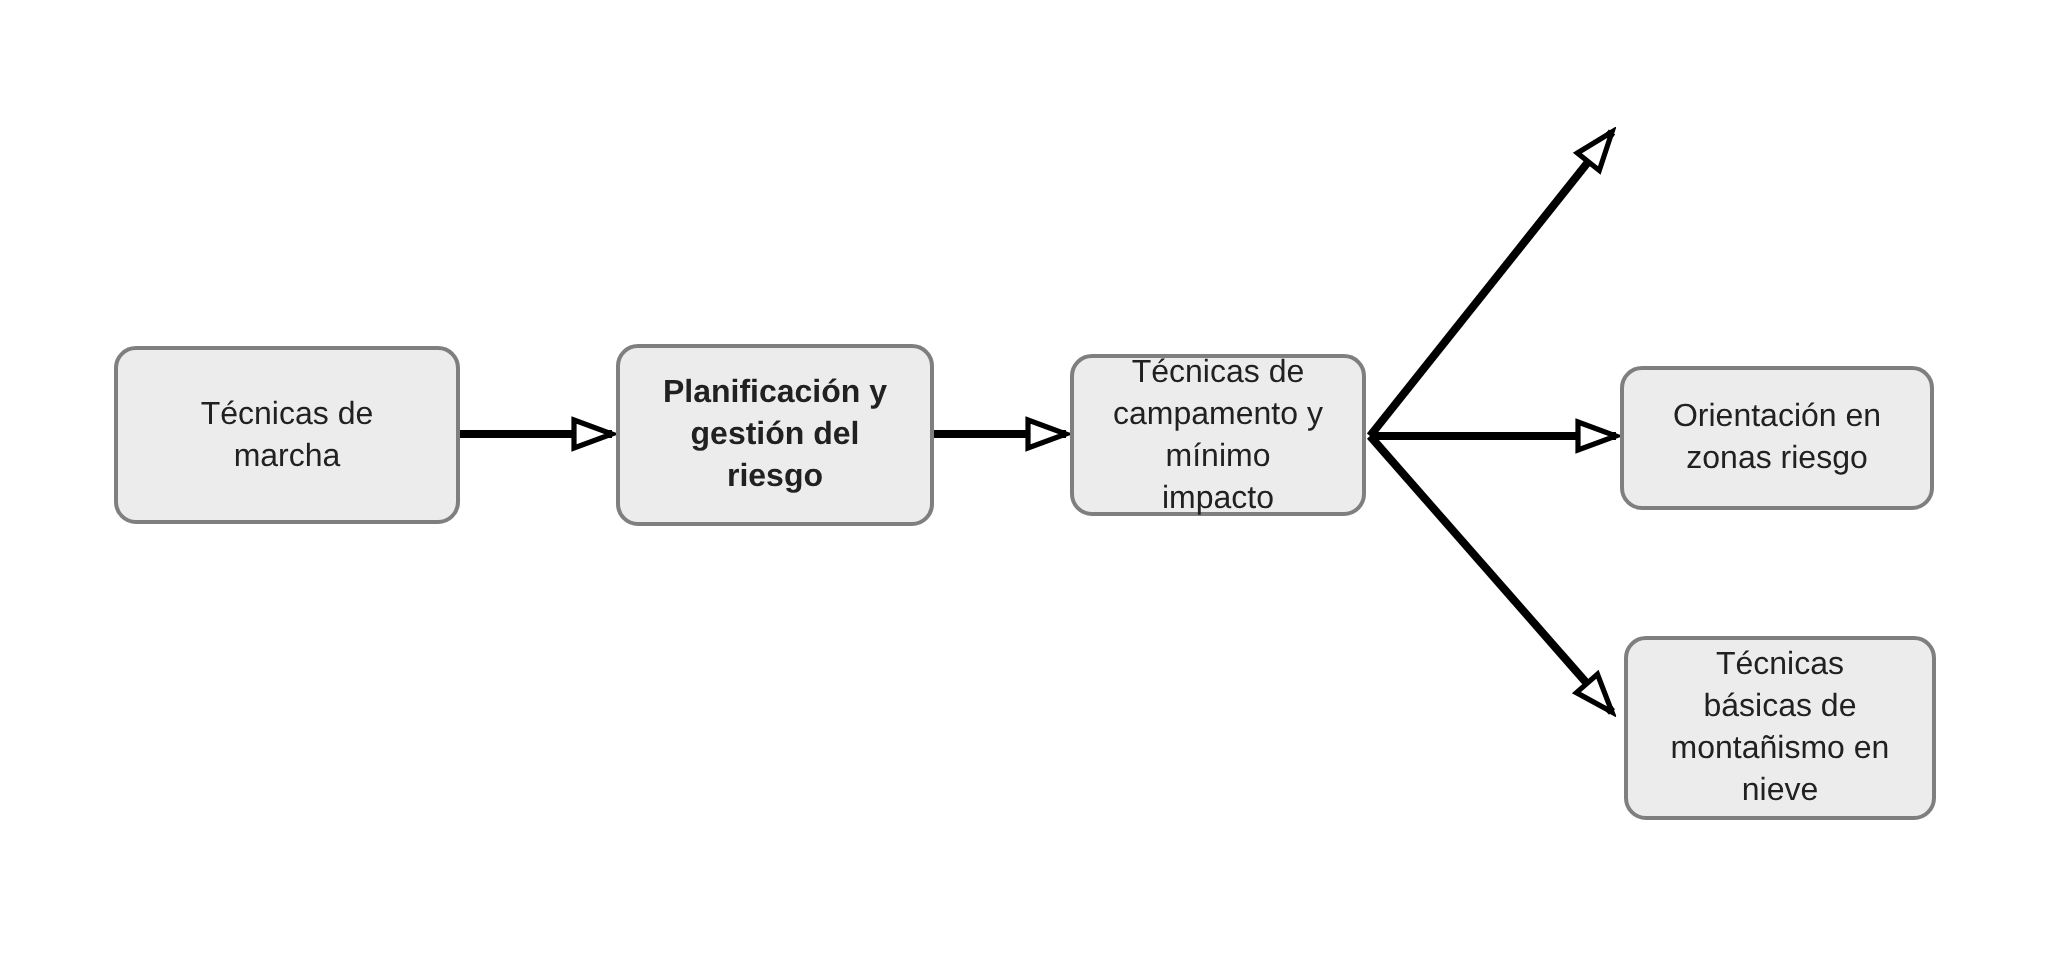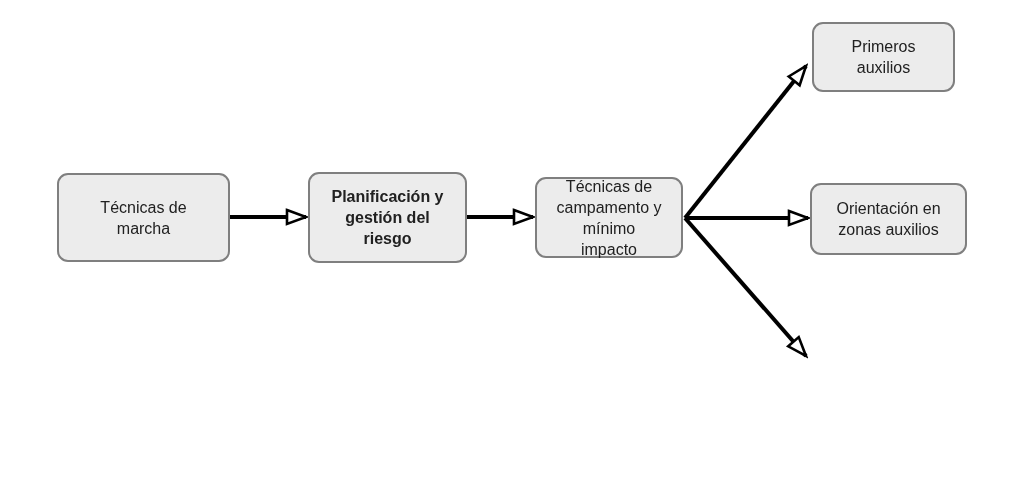--- a/index.html
+++ b/index.html
@@ -76,24 +76,26 @@
 riesgo</span>
   </div>
 
   <div class="node n-campamento">
     <span class="node-label">Técnicas de
 campamento y
 mínimo
 impacto</span>
   </div>
 
-  <div class="node n-primeros-auxilios">
-    <span class="node-label">Primeros
-auxilios</span>
-  </div>
 
   <div class="node n-orientacion">
     <span class="node-label">Orientación en
-zonas auxilios</span>
+zonas riesgo</span>
   </div>
 
+  <div class="node n-montanismo-nieve">
+    <span class="node-label">Técnicas
+básicas de
+montañismo en
+nieve</span>
+  </div>
 
 </div>
 
 </body></html>

